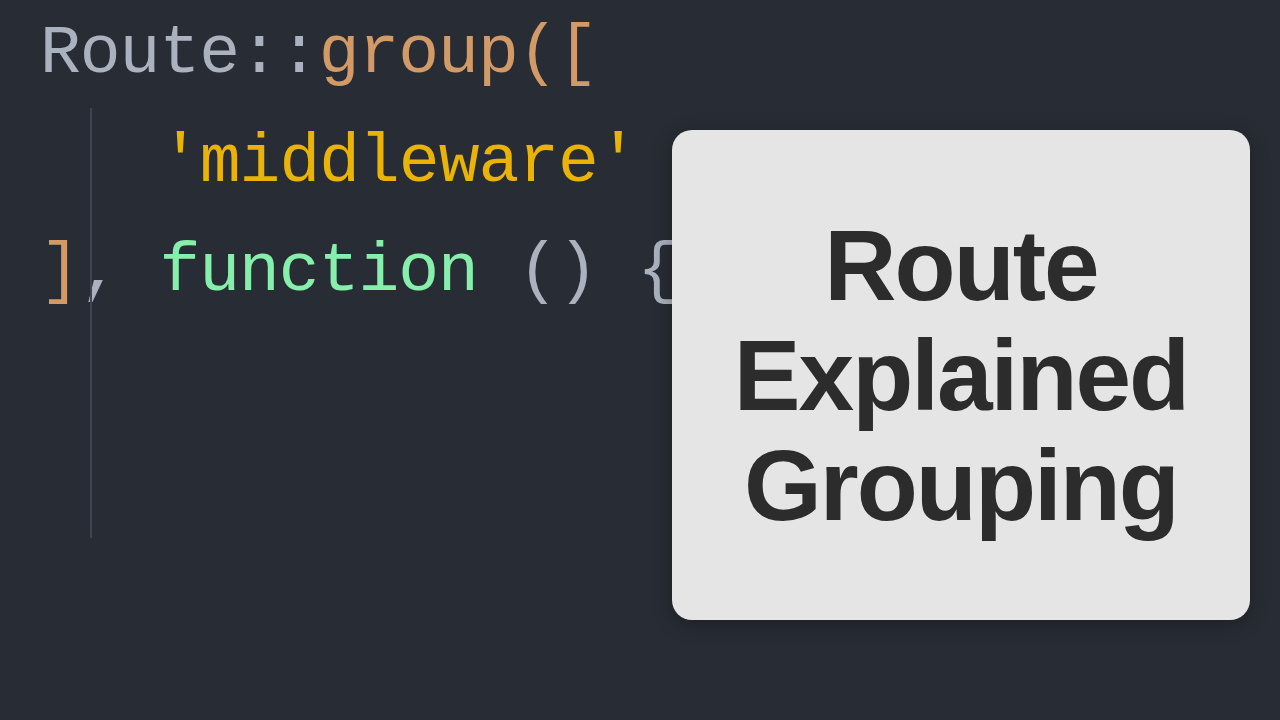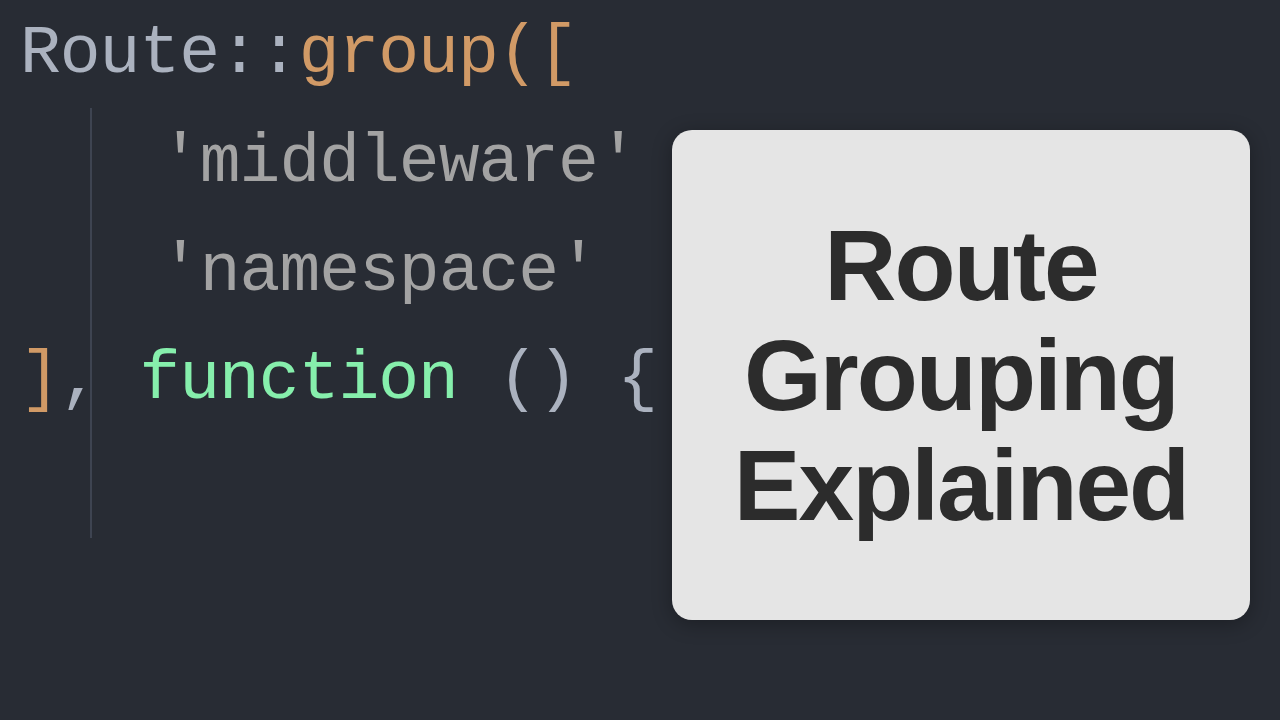--- a/index.html
+++ b/index.html
@@ -19,21 +19,21 @@
     
     .code-container {
       padding: 0;
       font-size: 68px;
       line-height: 1.6;
       letter-spacing: -1px;
     }
     
     .code-line {
       white-space: pre;
-      padding-left: 20px;
+      padding-left: 40px;
     }
     
     .indent {
       padding-left: 160px;
     }
     
     .token-class {
       color: #abb2bf;
     }
     
@@ -47,21 +47,21 @@
     
     .token-punct {
       color: #abb2bf;
     }
     
     .token-bracket-orange {
       color: #d19a66;
     }
     
     .token-string {
-      color: #a3a3a3;
+      color: #eab308;
     }
     
     .token-arrow {
       color: #abb2bf;
     }
     
     .token-keyword {
       color: #86efac;
     }
     
@@ -107,25 +107,24 @@
 <body>
 
 <div class="indent-guide"></div>
 
 <div class="code-container">
   <div class="code-line"><span class="token-class">Route</span><span class="token-operator">::</span><span class="token-function">group</span><span class="token-bracket-orange">([</span></div>
 
   <div class="code-line indent"><span class="token-string">'middleware'</span><span class="token-arrow"> =&gt; </span><span class="token-string">'user'</span></div>
 
 
-  <div class="code-line indent"><span class="token-string">'namespace'</span></div>
 
 
   <div class="code-line"><span class="token-bracket-orange">]</span><span class="token-punct">, </span><span class="token-keyword">function</span><span class="token-punct"> () </span><span class="token-brace">{</span></div>
 </div>
 
 <div class="overlay-card">
   <div class="overlay-text">
     <div>Route</div>
+    <div>Explained</div>
     <div>Grouping</div>
-    <div>Explained</div>
   </div>
 </div>
 
 </body></html>

